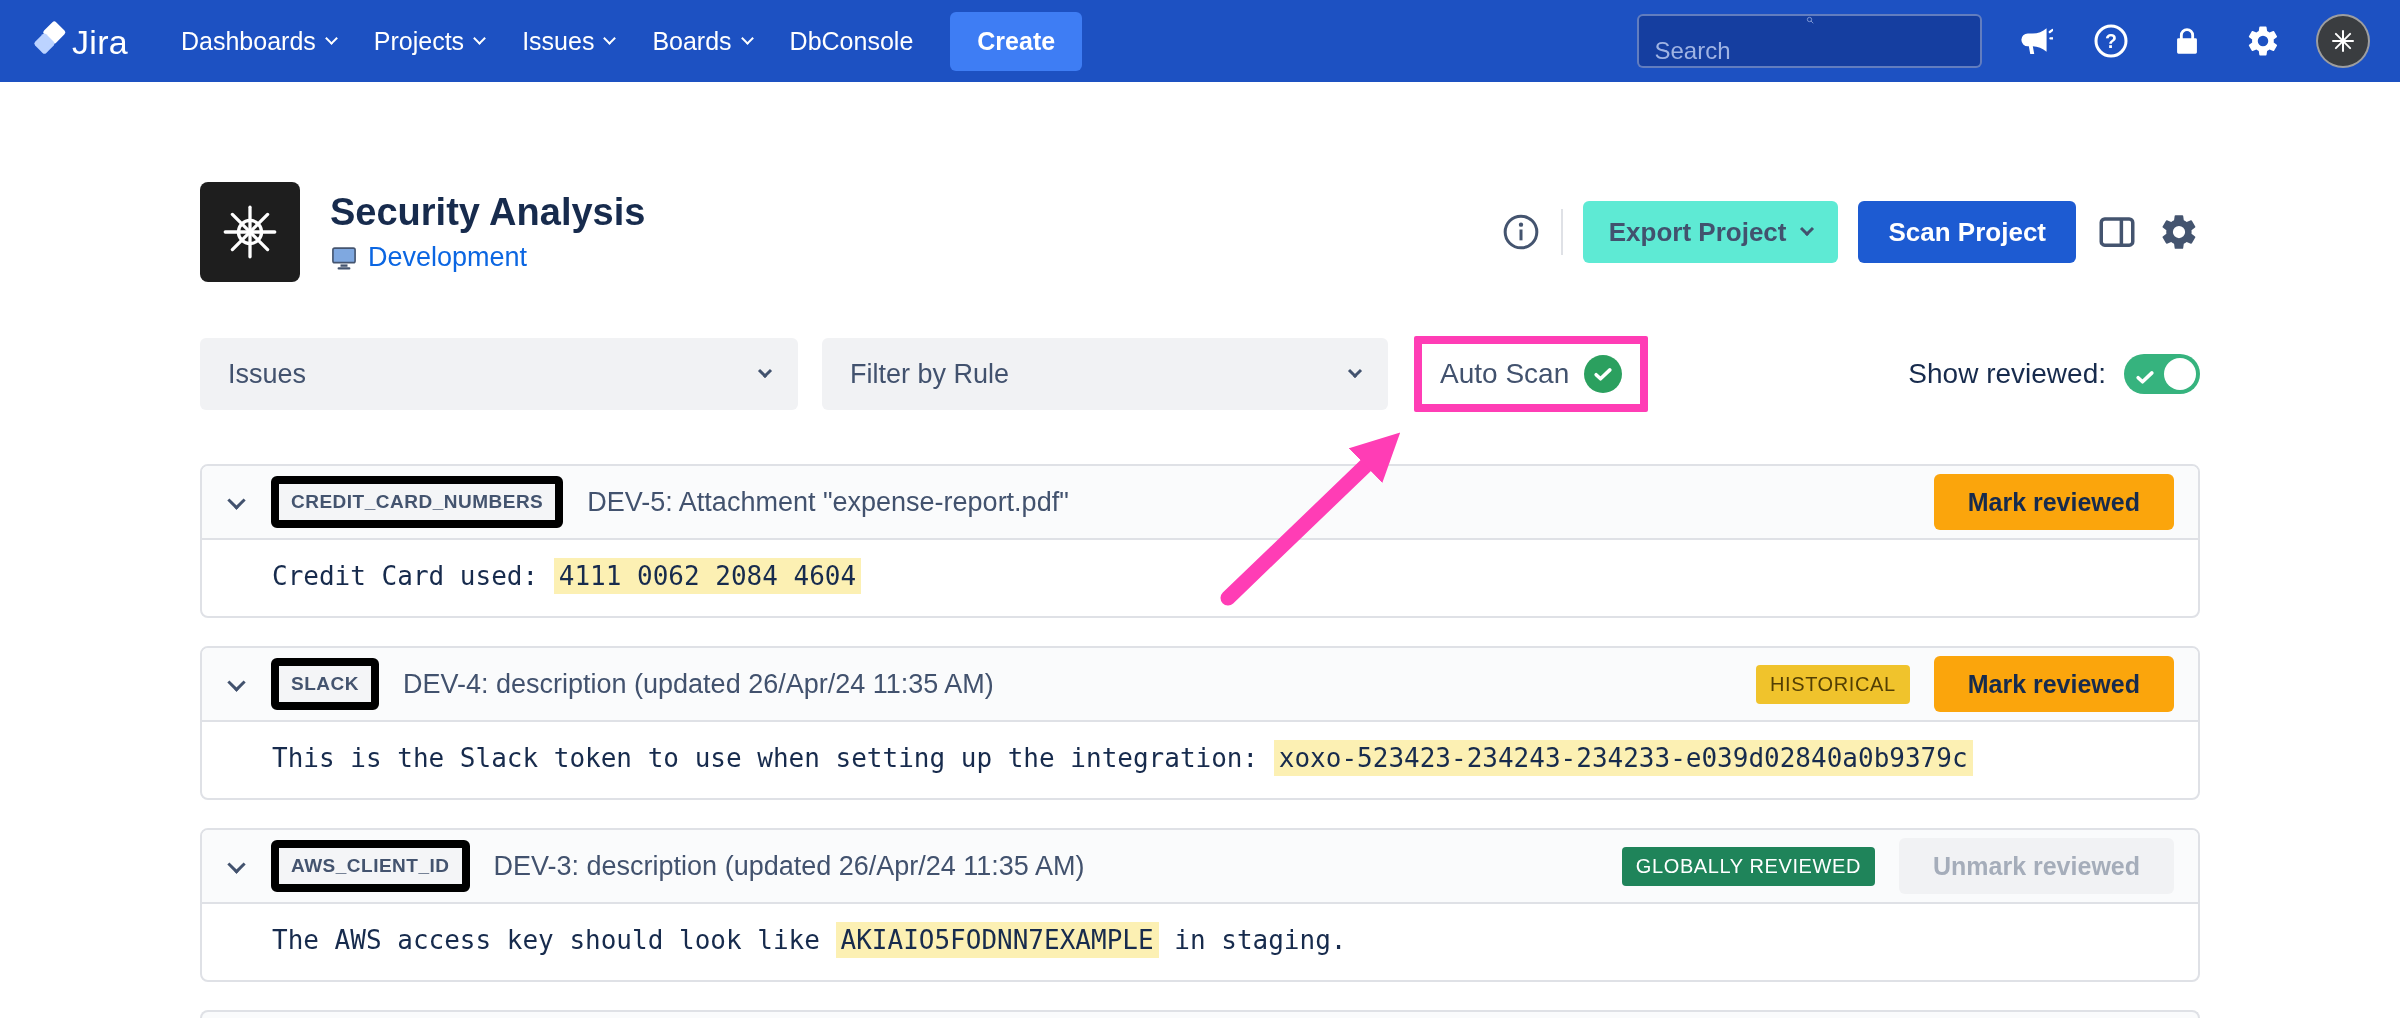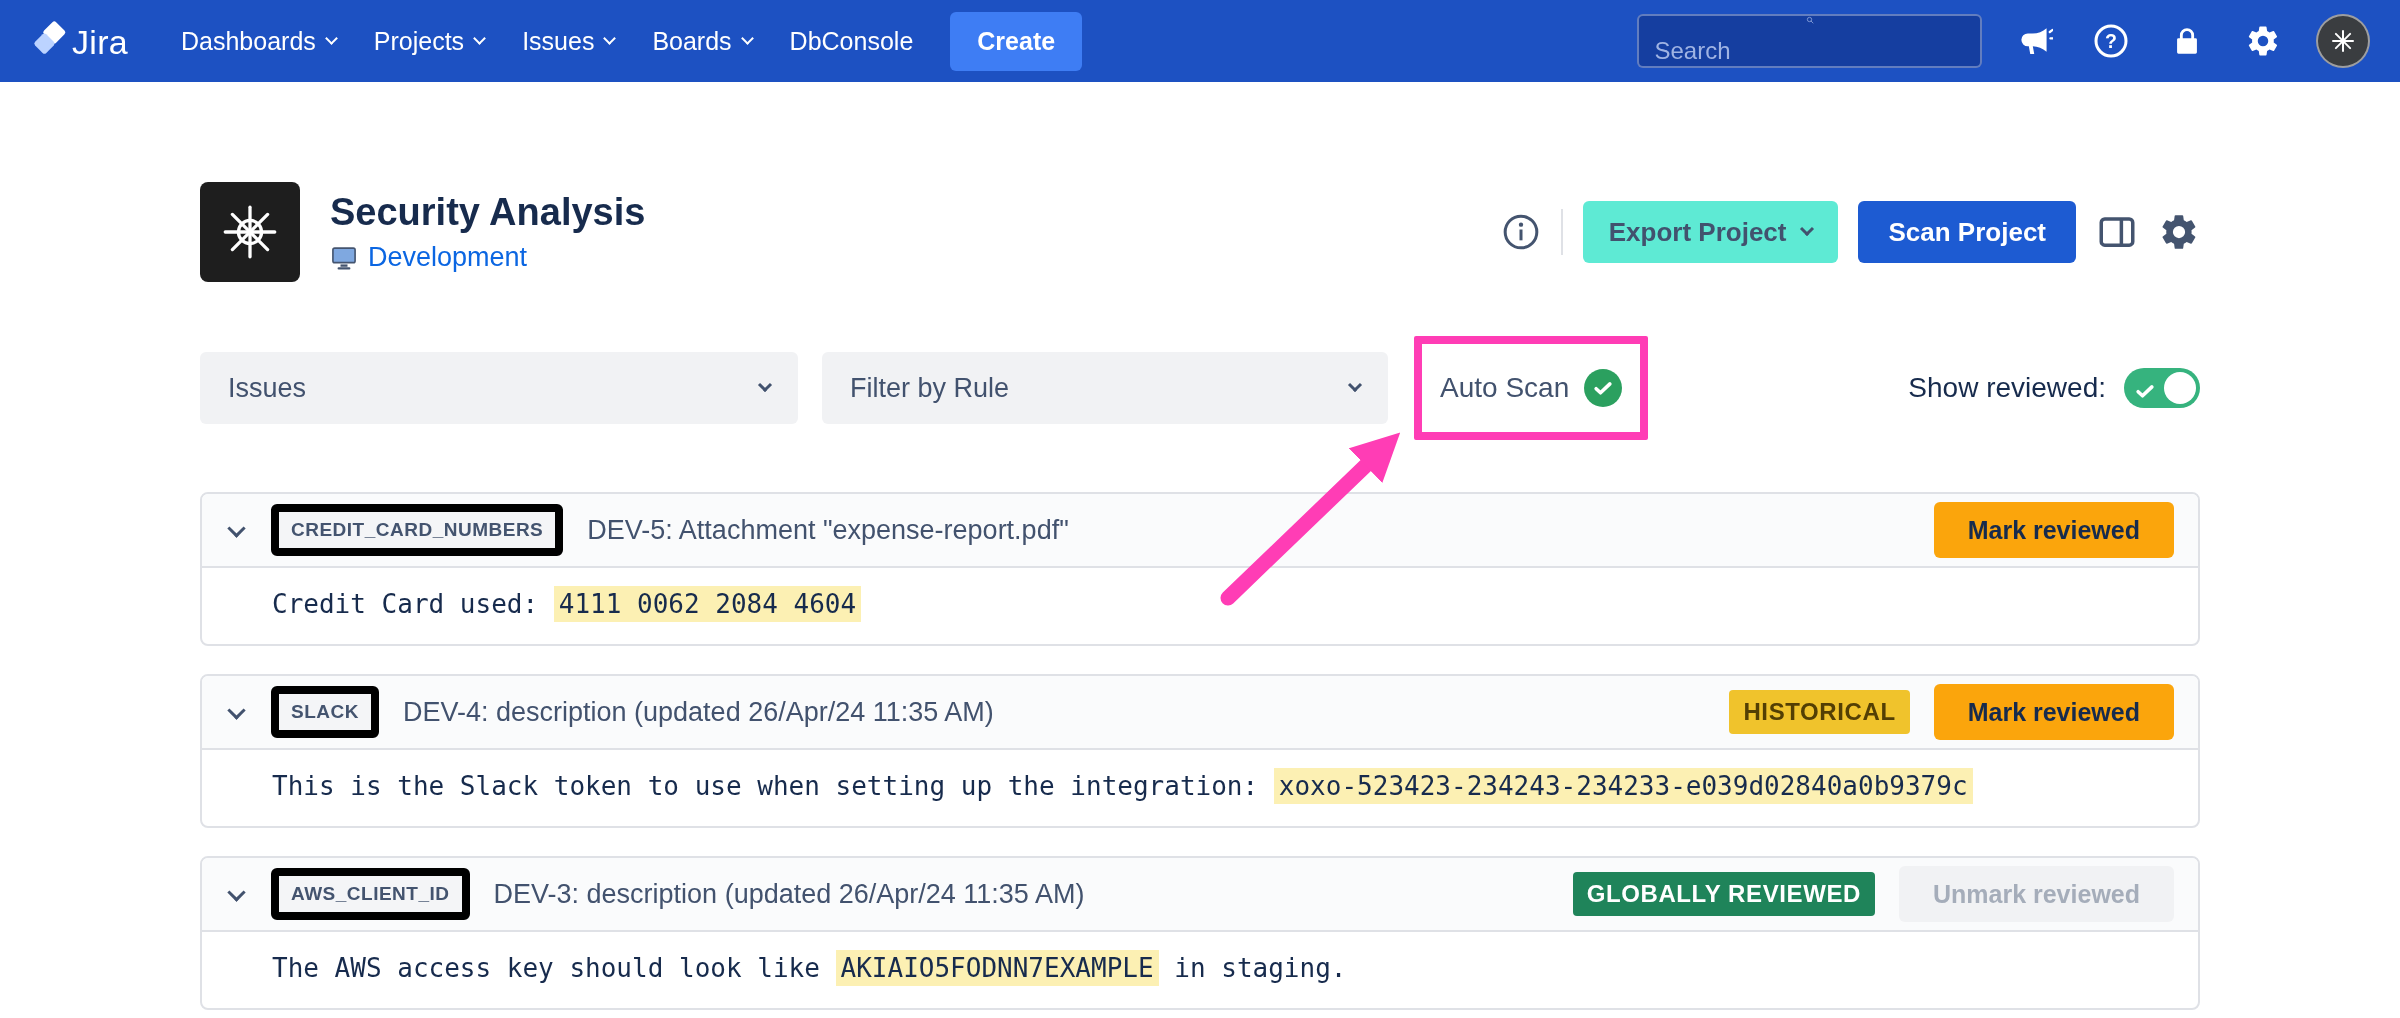--- a/index.html
+++ b/index.html
@@ -85,21 +85,21 @@
   .filter-row { margin-top: 54px; display: flex; align-items: center; gap: 24px; }
   .dropdown {
     height: 72px; background: #F1F2F4; border-radius: 6px;
     display: flex; align-items: center; justify-content: space-between;
     padding: 0 28px; font-size: 27px; color: #42526E; cursor: pointer;
   }
   .dd-issues { width: 598px; }
   .dd-rule { width: 566px; }
   .autoscan-wrap {
     border: 8px solid #FF3DB5; border-radius: 2px;
-    padding: 25px 18px; margin-left: 2px;
+    padding: 11px 18px; margin-left: 2px;
   }
   .autoscan { display: flex; align-items: center; gap: 15px; font-size: 28px; color: #42526E; cursor: pointer; }
   .check-circle {
     width: 38px; height: 38px; border-radius: 50%; background: #2BA05F;
     display: grid; place-items: center;
   }
   .show-reviewed { margin-left: auto; display: flex; align-items: center; gap: 18px; font-size: 28px; color: #172B4D; }
   .toggle {
     width: 76px; height: 40px; border-radius: 20px; background: #36B37E;
     position: relative; cursor: pointer;
@@ -119,21 +119,21 @@
     cursor: pointer; margin: -4px 4px 0 4px;
   }
   .rule-badge {
     background: #F4F5F7; border: 8px solid #000000; color: #44546F;
     font-weight: 700; font-size: 19px; letter-spacing: .5px;
     padding: 7px 12px; border-radius: 6px; white-space: nowrap;
   }
   .card-title { font-size: 27px; color: #42526E; white-space: nowrap; overflow: hidden; text-overflow: ellipsis; }
   .flex-spacer { flex: 1; }
   .status-badge {
-    font-weight: 700; font-size: 24px; letter-spacing: .6px;
+    font-weight: 400; font-size: 20px; letter-spacing: .6px;
     padding: 8px 14px; border-radius: 4px; white-space: nowrap;
   }
   .status-historical { background: #F0C32C; color: #533F04; }
   .status-reviewed  { background: #1F845A; color: #fff; margin-left: 32px; }
   .review-btn {
     background: #FBA50C; color: #172B4D; font-weight: 700; font-size: 25px;
     height: 56px; padding: 0 34px; border: none; border-radius: 6px;
     cursor: pointer; font-family: inherit; white-space: nowrap;
   }
   .review-btn.disabled { background: #F1F2F4; color: #A5ADBA; cursor: default; }

